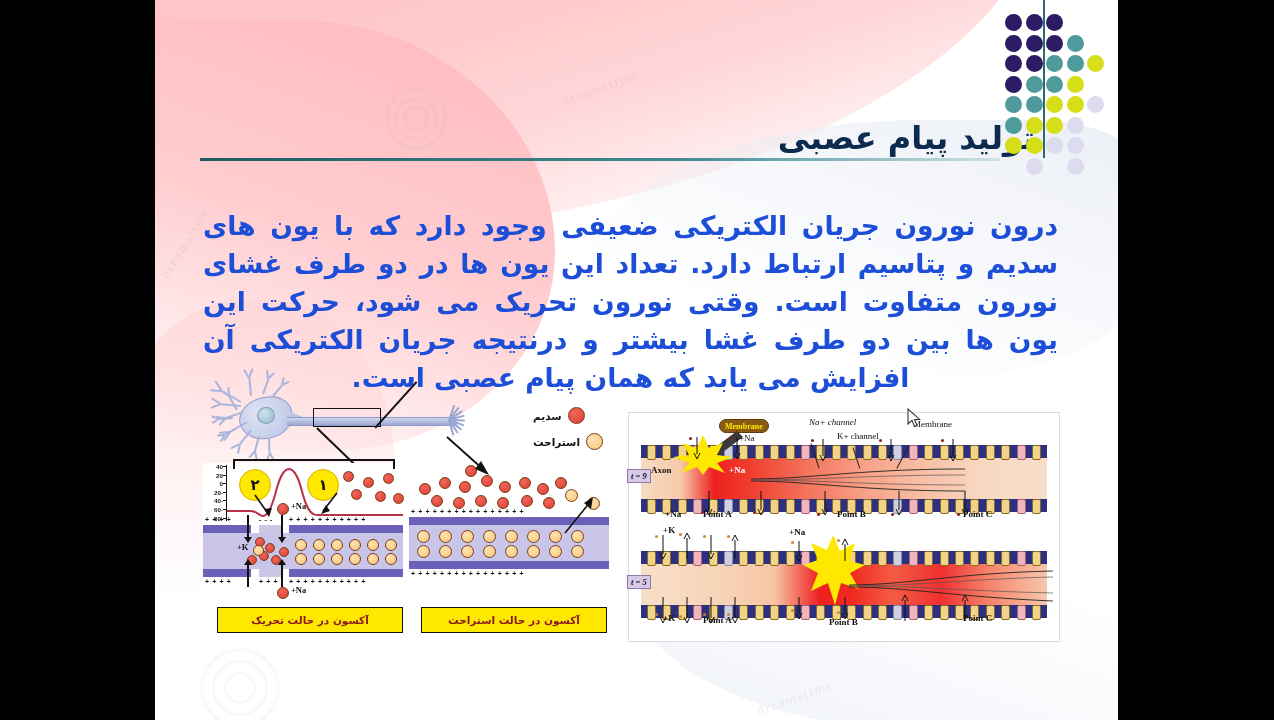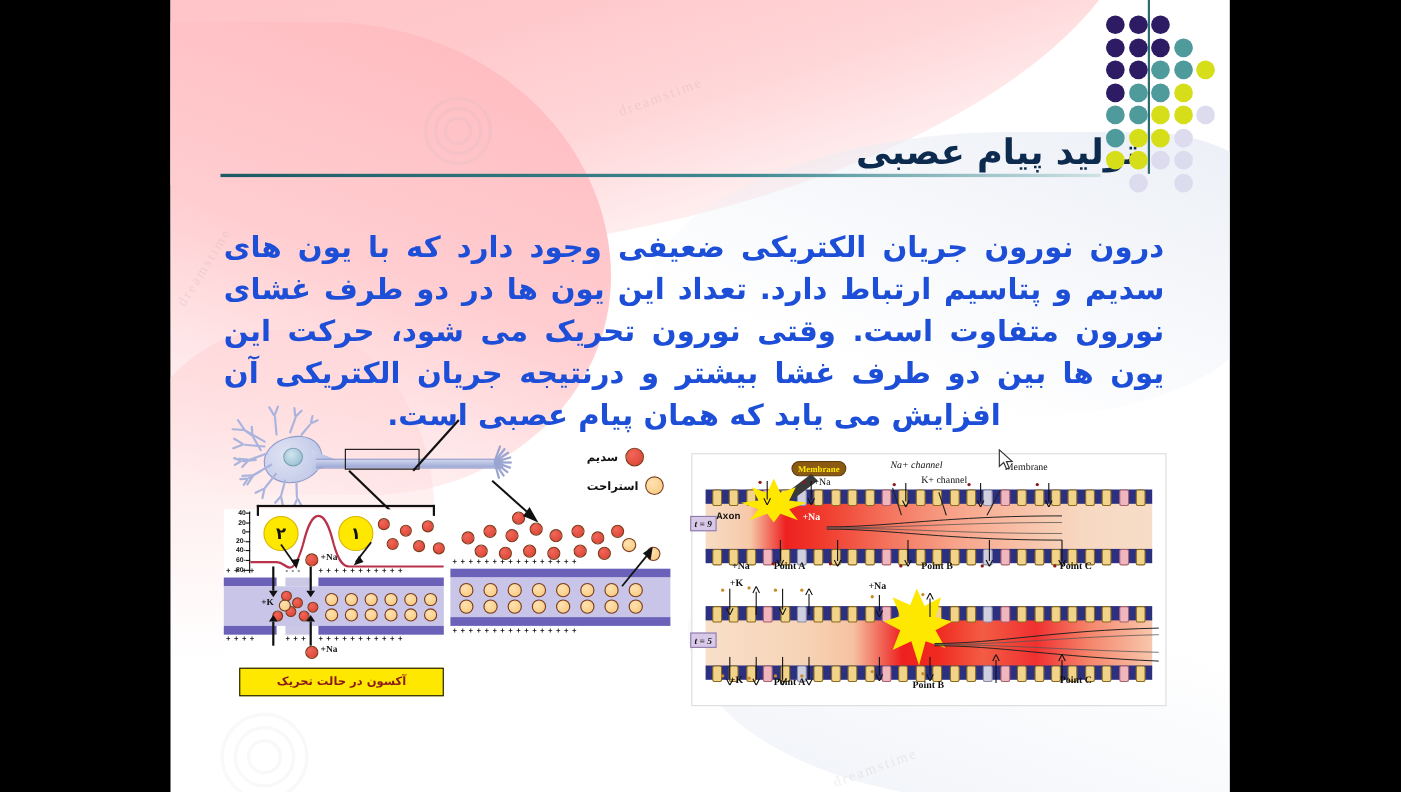--- a/index.html
+++ b/index.html
@@ -424,20 +424,21 @@
           <div class="ion ion-k" style="left:162px;top:28px;width:11px;height:11px;"></div>
 
           <svg style="position:absolute;left:150px;top:-22px;" width="40" height="44">
             <path d="M6,38 L32,6" stroke="#111" stroke-width="1.6" fill="none"></path>
             <path d="M34,2 L32,14 L25,8 Z" fill="#111"></path>
           </svg>
         </div>
       </div>
 
       <div class="ybox" style="left:14px;top:222px;width:184px;height:24px;">آکسون در حالت تحریک</div>
+      <div class="ybox" style="left:218px;top:222px;width:184px;height:24px;">آکسون در حالت استراحت</div>
     </div>
 
     <div id="fig-right">
 
       <div class="axpanel" style="top:28px;">
         <div class="ax-fill" style="background:linear-gradient(90deg,#f7ddc4 0%,#f6c8a8 10%,#ee2020 18%,#f03a2c 26%,#f4705a 40%,#f7a188 55%,#f8c0a6 70%,#f7d9c2 85%,#f6ddc8 100%);"></div>
         <div class="ax-mem" style="top:4px;">
             <div class="ax-ch" style="left: 6px; top: 0px;"></div>
             <div class="ax-ch" style="left: 21.4px; top: 0px;"></div>
             <div class="ax-ch" style="left: 36.8px; top: 0px;"></div>
@@ -506,21 +507,21 @@
         </svg>
 
         <div class="rlabel" style="left:98px;top:-8px;">Na+</div>
         <div class="rlabel" style="left:168px;top:-24px;font-style:italic;">Na+ channel</div>
         <div class="rlabel" style="left:196px;top:-10px;">K+ channel</div>
         <div class="rlabel" style="left:272px;top:-22px;">Membrane</div>
         <div class="leadline" style="left:170px;top:2px;width:26px;transform:rotate(72deg);"></div>
         <div class="leadline" style="left:212px;top:6px;width:22px;transform:rotate(72deg);"></div>
         <div class="leadline" style="left:268px;top:4px;width:26px;transform:rotate(118deg);"></div>
 
-        <div class="rlabel b" style="left:10px;top:24px;font-family:Liberation Mono, monospace;">Axon</div>
+        <div class="rlabel b" style="left:10px;top:24px;">Axon</div>
         <div class="rlabel b" style="left:88px;top:24px;color:#fff;">Na+</div>
 
         <div class="rlabel b" style="left:24px;top:68px;">Na+</div>
         <div class="rlabel b" style="left:62px;top:68px;">Point A</div>
         <div class="rlabel b" style="left:196px;top:68px;">Point B</div>
         <div class="rlabel b" style="left:322px;top:68px;">Point C</div>
 
         <svg style="position:absolute;left:108px;top:24px;" width="220" height="30">
           <path d="M2,14 C60,14 110,4 216,4" fill="none" stroke="#222" stroke-width=".9"></path>
           <path d="M2,16 C60,16 110,26 216,26" fill="none" stroke="#222" stroke-width=".9"></path>

